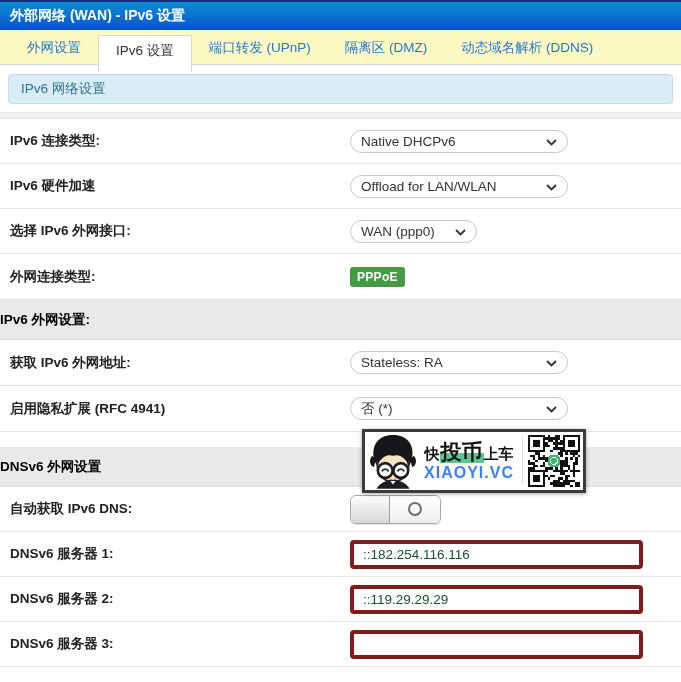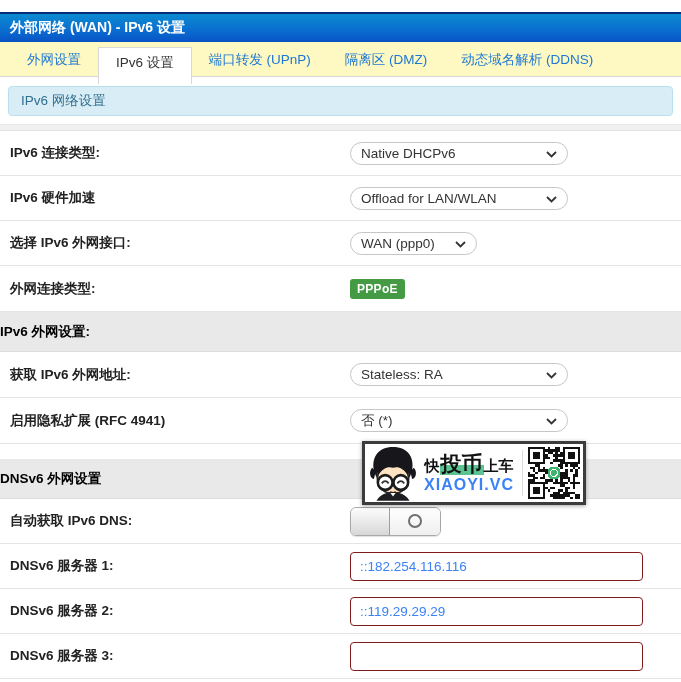--- a/index.html
+++ b/index.html
@@ -4,21 +4,21 @@
 <style>
   * { margin:0; padding:0; box-sizing:border-box; }
   html,body { width:681px; height:682px; background:#fff; overflow:hidden;
     font-family:"Liberation Sans","DejaVu Sans",sans-serif; }
   .page { position:relative; width:681px; height:682px; }
 
   
   .titlebar { height:30px; border-top:2px solid #0a2d7a;
     background:linear-gradient(180deg,#0a8bd0 0%,#0b6fd0 55%,#0853c6 100%);
     color:#fff; font-size:14px; font-weight:bold;
-    display:flex; align-items:center; padding:0 10px;margin-top:12px; }
+    display:flex; align-items:center; padding:0 10px; }
 
   
   .tabbar { height:35px; background:#fef9c3; border-bottom:1px solid #d8d8d8;
     display:flex; padding-left:10px; position:relative; }
   .tab { line-height:35px; padding:0 17px; font-size:13.5px; color:#1c78d4;
     cursor:pointer; white-space:nowrap; }
   .tab.active { background:#fff; border:1px solid #d8d8d8; border-bottom:none;
     color:#333; margin-top:5px; line-height:30px; padding-bottom:7px;
     margin-bottom:-8px; z-index:5; }
 
@@ -55,22 +55,22 @@
     display:flex; overflow:hidden; cursor:pointer;
     box-shadow:0 1px 1px rgba(0,0,0,.12); }
   .toggle-knob { width:39px; background:linear-gradient(180deg,#fdfdfd,#d7d7d7);
     border-right:1px solid #9f9f9f; border-radius:5px 0 0 5px; }
   .toggle-off { flex:1; background:linear-gradient(180deg,#ffffff,#efefef);
     display:flex; align-items:center; justify-content:center; }
   .toggle-circle { width:14px; height:14px; border:2.5px solid #6f6f6f;
     border-radius:50%; }
 
   
-  .text-input { width:293px; height:29px; border:1px solid #7f1d1d; border-radius:4px;
-    padding:0 9px; font-size:13.5px; color:#3b82f6;
+  .text-input { width:293px; height:29px; border:4px solid #7f1d1d; border-radius:4px;
+    padding:0 9px; font-size:13.5px; color:#14532d;
     font-family:"Liberation Sans","DejaVu Sans",sans-serif; outline:none; }
 
   
   .watermark { position:absolute; left:362px; top:429px; width:224px; height:64px;
     background:#fff; border:3px solid #3c3c3c; z-index:20;
     box-shadow:0 1px 4px rgba(0,0,0,.35);
     display:flex; align-items:center; padding:0 3px 0 2px; }
   .wm-text { flex:1; text-align:center; line-height:1.15; white-space:nowrap; }
   .wm-line1 { font-size:15px; font-weight:bold; color:#111; }
   .wm-hl { font-size:21px; font-weight:bold; color:#111; padding:0 1px;

